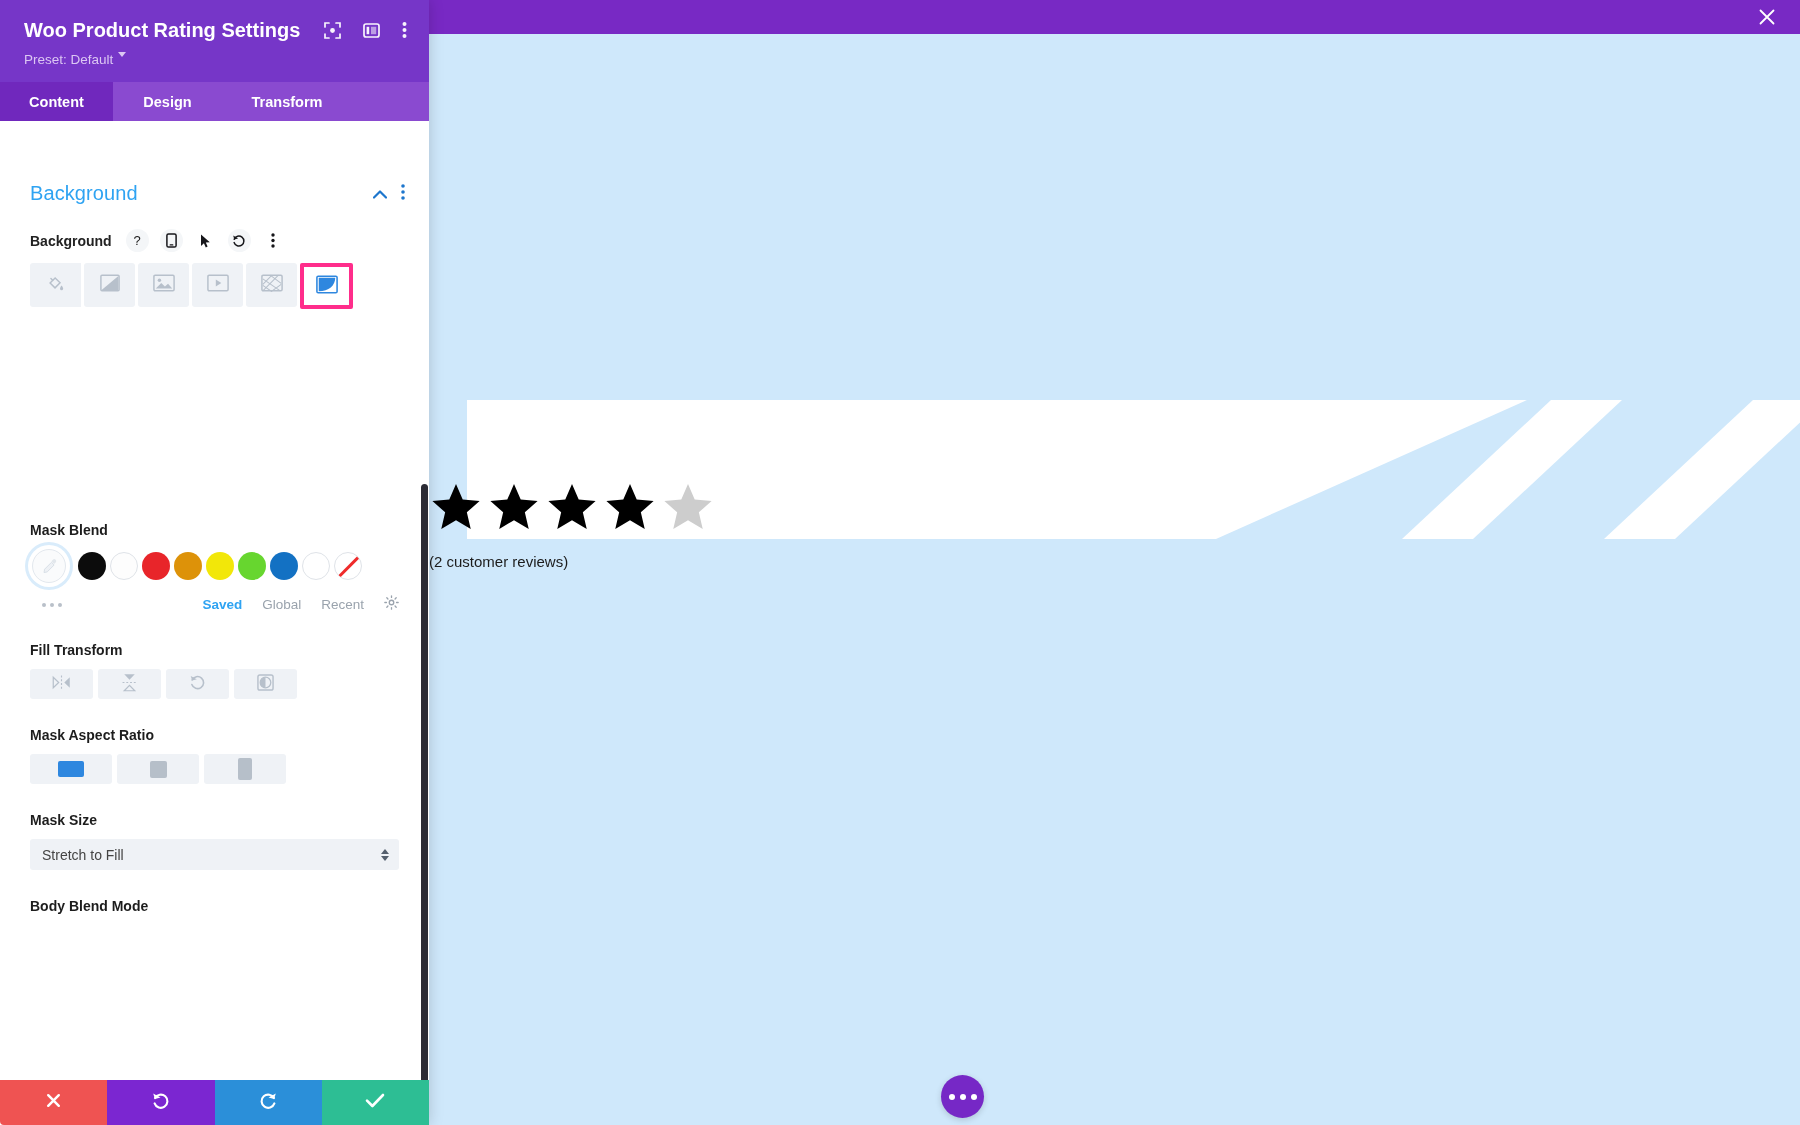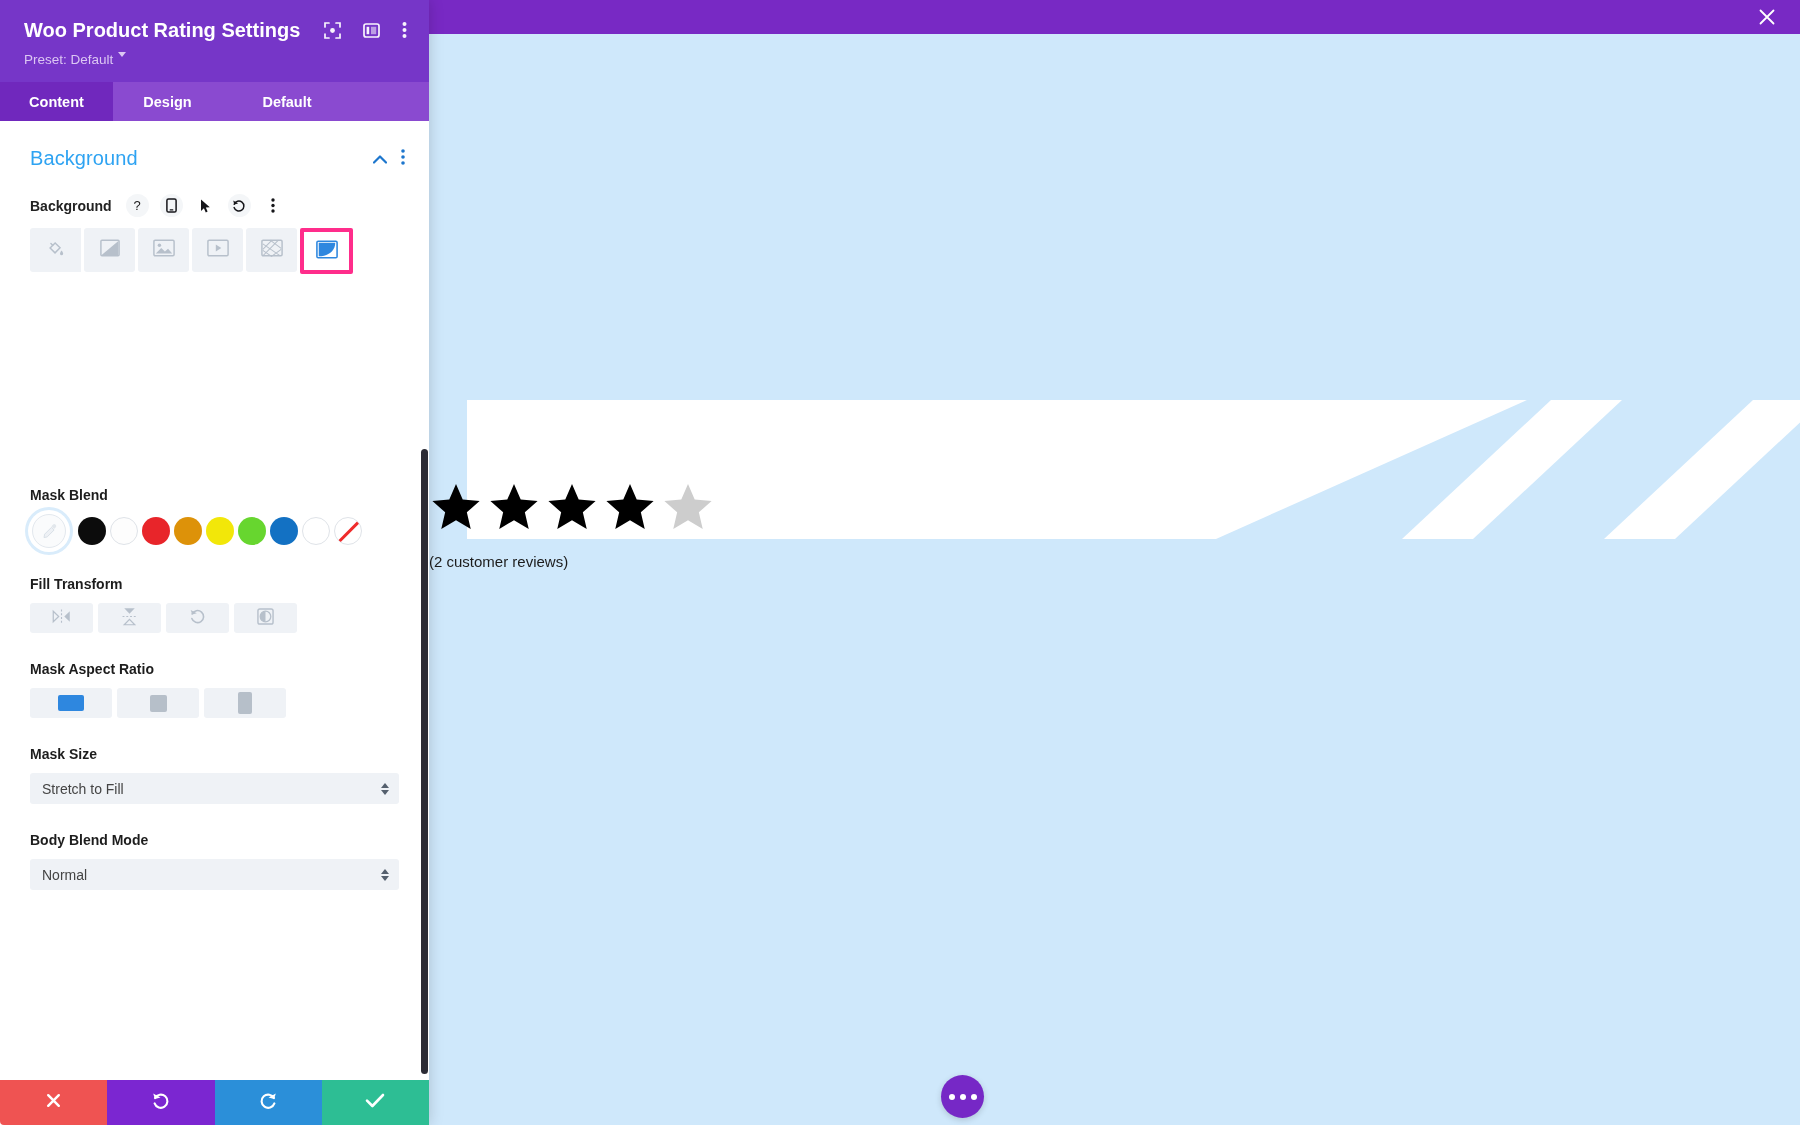--- a/index.html
+++ b/index.html
@@ -29,20 +29,21 @@
   #topbar-close svg { display: block; }
 
   
   #panel {
     position: absolute; top: 0; left: 0;
     width: 429px; height: 1125px;
     background: #ffffff;
     display: flex; flex-direction: column;
     box-shadow: 0 0 14px rgba(0,0,0,.18);
     z-index: 5;
+    gap: 35px;
   }
   #panel-header {
     background: #7636c8;
     padding: 12px 0 0 0;
     height: 121px;
     position: relative;
     flex: 0 0 auto;
   }
   #panel-header-row {
     display: flex; align-items: center;
@@ -340,21 +341,21 @@
     </div>
 
     <div id="preset-row">
       <span id="preset-text">Preset: Default</span>
       <span id="preset-caret"></span>
     </div>
 
     <div id="tabs">
       <div class="tab active">Content</div>
       <div class="tab">Design</div>
-      <div class="tab">Default</div>
+      <div class="tab">Transform</div>
     </div>
   </div>
 
   <div id="panel-body">
 
     <div id="section-head">
       <div id="section-title">Background</div>
       <div class="sec-ctl">
         <span>
           <svg width="14" height="9" viewBox="0 0 14 9">
@@ -472,20 +473,40 @@
       <span class="sw bordered" style="background:#fdfdfd"></span>
       <span class="sw" style="background:#e8252a"></span>
       <span class="sw" style="background:#dd9209"></span>
       <span class="sw" style="background:#f2e709"></span>
       <span class="sw" style="background:#67d62f"></span>
       <span class="sw" style="background:#1371c3"></span>
       <span class="sw bordered" style="background:#ffffff"></span>
       <span class="sw none-sw"></span>
     </div>
 
+    <div id="swatch-meta">
+      <span id="dots3">
+          <i></i>
+          <i></i>
+          <i></i>
+        </span>
+      <span class="pal-tabs">
+        <span class="pal-tab active">Saved</span>
+        <span class="pal-tab">Global</span>
+        <span class="pal-tab">Recent</span>
+        <span>
+          <svg width="15" height="15" viewBox="0 0 16 16">
+            <circle cx="8" cy="8" r="2.4" stroke="#9aa3ad" stroke-width="1.4" fill="none"></circle>
+            <g stroke="#9aa3ad" stroke-width="1.4" stroke-linecap="round">
+              <path d="M8 .9 V2.6 M8 13.4 V15.1 M.9 8 H2.6 M13.4 8 H15.1 M3 3 L4.2 4.2 M11.8 11.8 L13 13 M13 3 L11.8 4.2 M4.2 11.8 L3 13"></path>
+            </g>
+          </svg>
+        </span>
+      </span>
+    </div>
 
     <div class="group-label">Fill Transform</div>
     <div id="transform-row">
       <div class="tf-btn">
         <span>
           <svg width="19" height="15" viewBox="0 0 20 16">
             <path d="M1.2 13.6 L1.2 2.4 L7 8 Z" stroke="#b7c0cb" stroke-width="1.3" fill="none"></path>
             <path d="M18.8 13.6 L18.8 2.4 L13 8 Z" fill="#b7c0cb"></path>
             <path d="M10 0.6 V15.4" stroke="#b7c0cb" stroke-width="1.2" stroke-dasharray="2 2"></path>
           </svg>
@@ -535,27 +556,20 @@
     <div class="group-label">Mask Size</div>
     <div class="ctl-select">
       <span class="val">Stretch to Fill</span>
       <span class="spin">
           <i class="up"></i>
           <i class="dn"></i>
         </span>
     </div>
 
     <div class="group-label">Body Blend Mode</div>
-    <div class="ctl-select">
-      <span class="val">Normal</span>
-      <span class="spin">
-          <i class="up"></i>
-          <i class="dn"></i>
-        </span>
-    </div>
 
     <div id="scroll-track">
       <div id="scroll-thumb"></div>
     </div>
   </div>
 
   <div id="actionbar">
     <div class="act cancel">
       <span>
         <svg width="17" height="17" viewBox="0 0 18 18">

